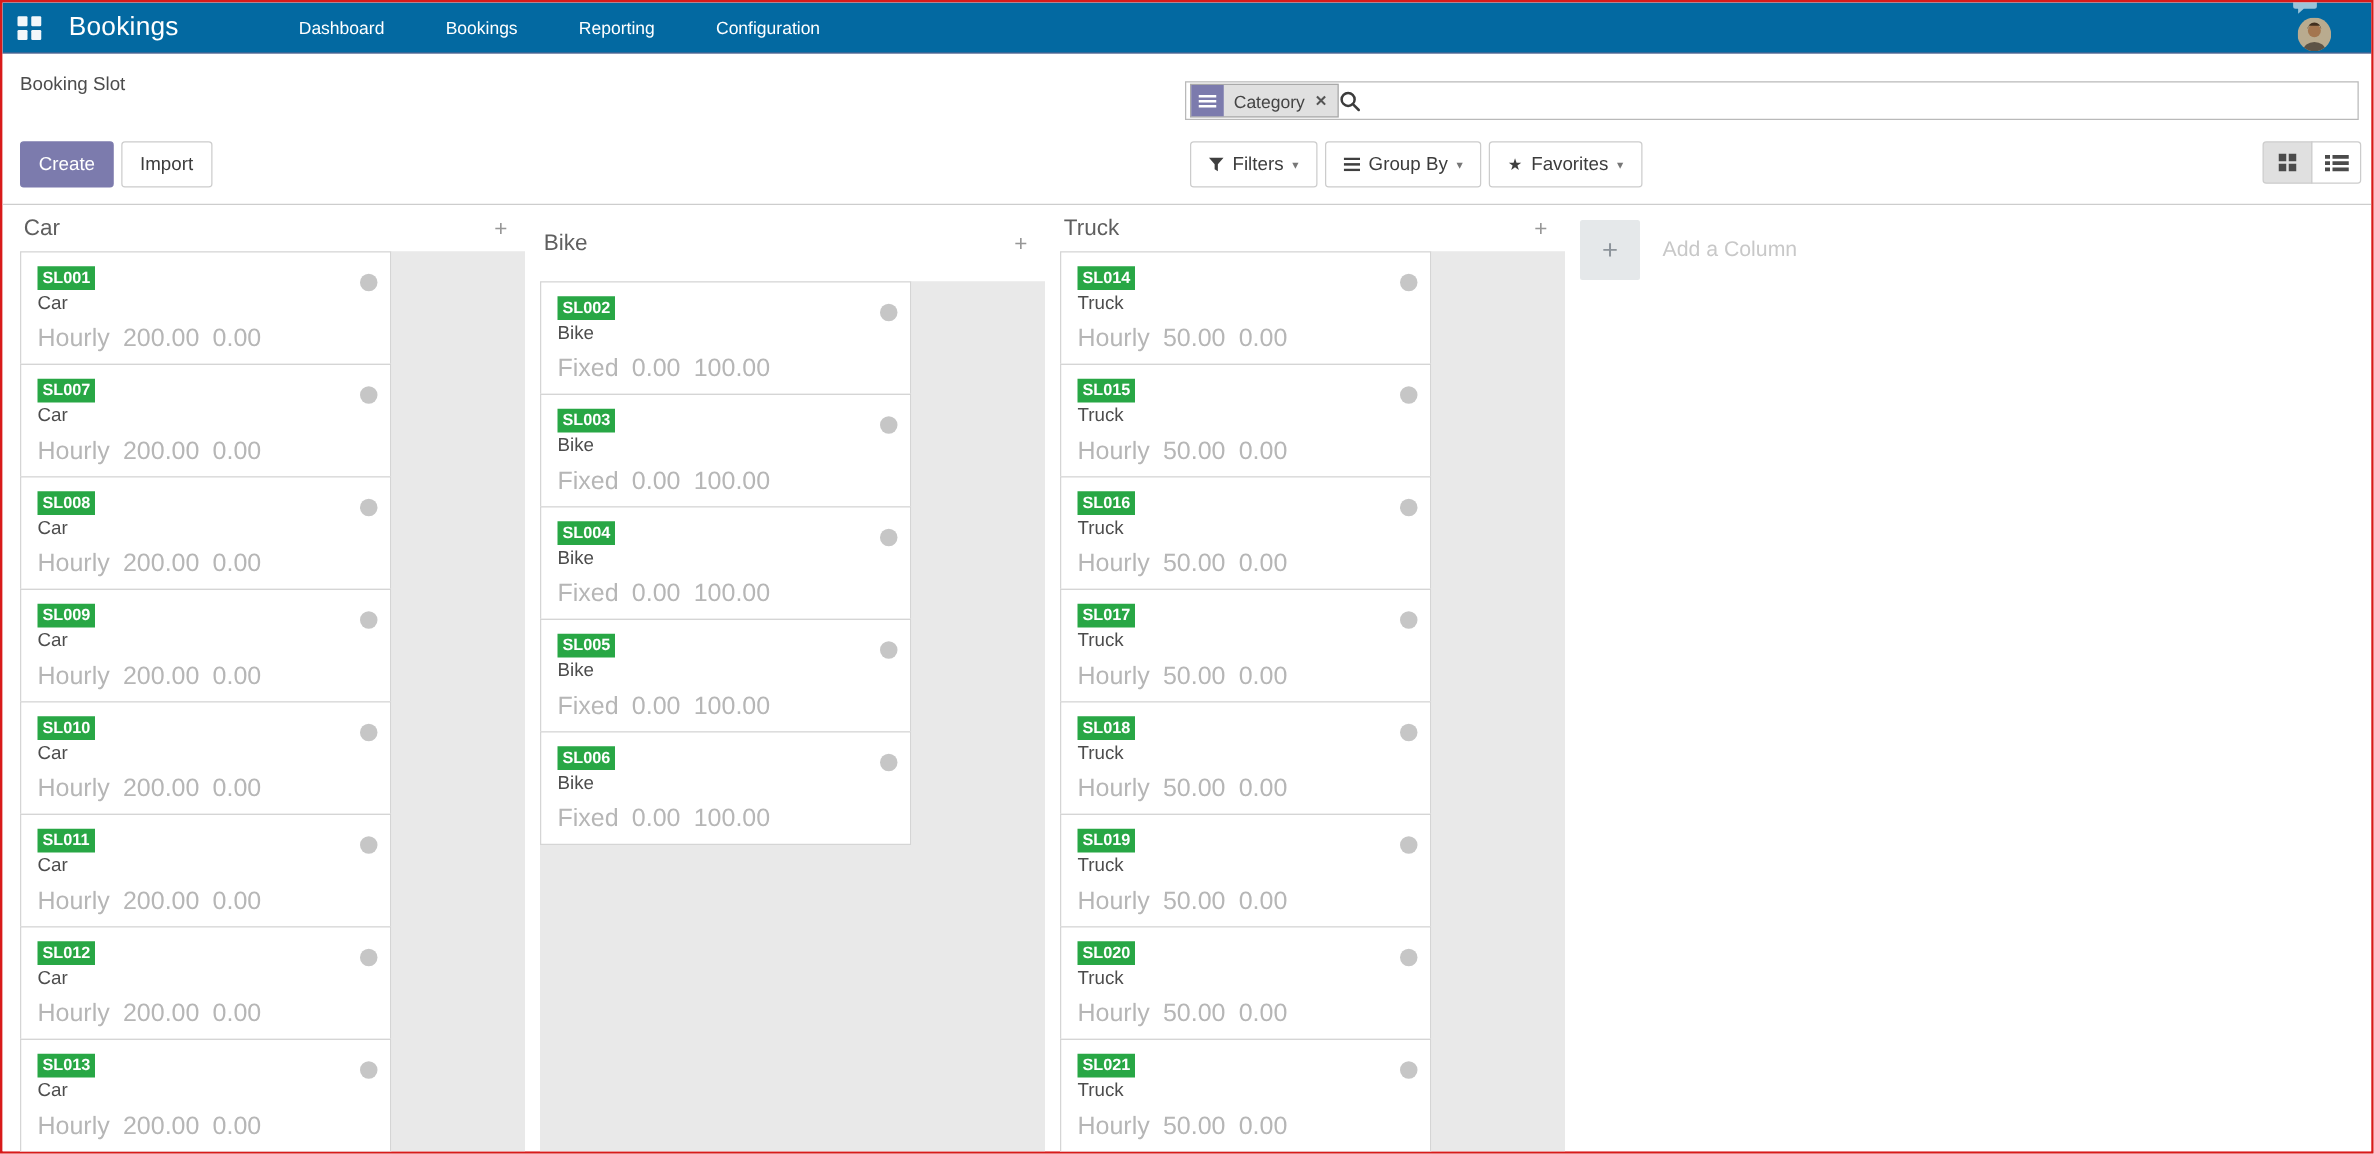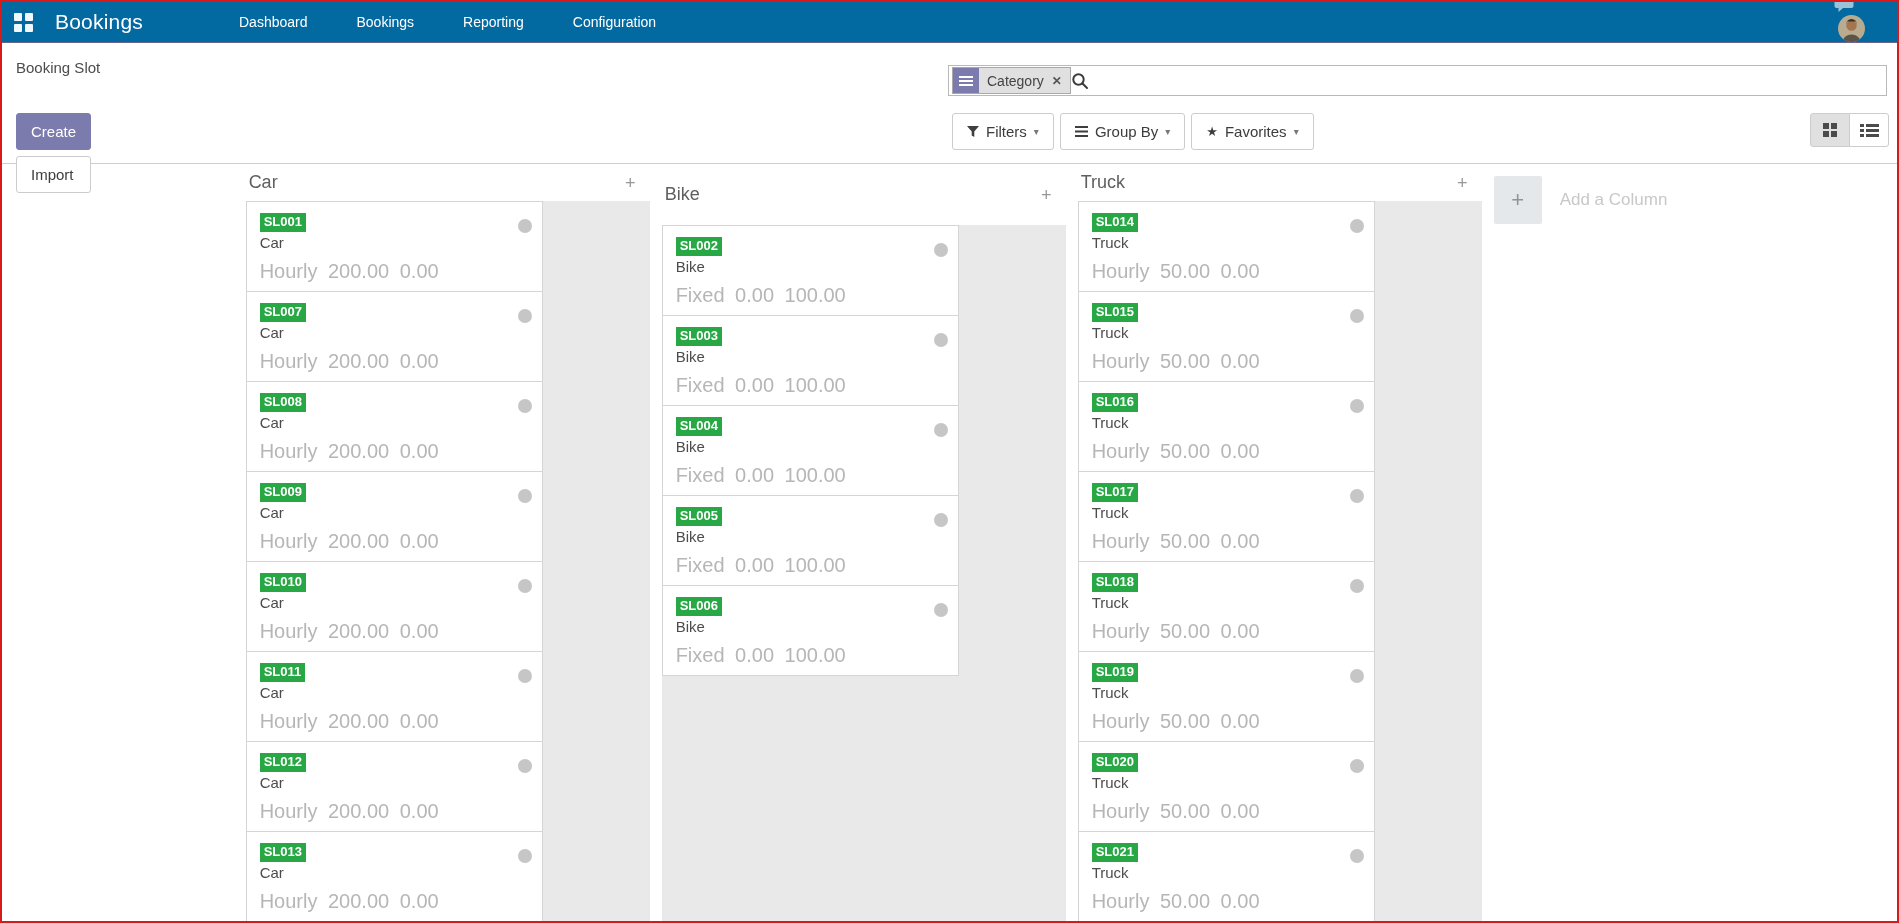--- a/index.html
+++ b/index.html
@@ -32,40 +32,40 @@
     border:1px solid #b9b9b9;display:flex;align-items:center;padding-left:3px;background:#fff;
   }
   .facet{display:flex;align-items:center;background:#e0e0e0;border:1px solid #a9a9a9;height:25px;cursor:default;}
   .facet-icon{width:26px;height:25px;background:#7c7bad;display:flex;flex-direction:column;justify-content:center;align-items:center;gap:2px;}
   .facet-icon i{display:block;width:14px;height:2px;background:#fff;}
   .facet-label{padding:0 8px;font-size:14px;color:#444;}
   .facet-remove{padding-right:8px;color:#555;font-size:12px;font-weight:bold;cursor:pointer;}
   .search-input{flex:1;border:none;outline:none;font-size:15px;color:#555;padding-left:10px;background:transparent;font-family:"Liberation Sans",sans-serif;}
   .search-input::placeholder{color:#b5b5b5;}
   .magnifier{margin-right:9px;cursor:pointer;flex:none;display:flex;}
-  .btn-row{position:absolute;left:14px;top:70px;display:flex;gap:6px;flex-direction:column;}
+  .btn-row{position:absolute;left:14px;top:70px;display:flex;gap:6px;}
   .btn{height:37px;padding:0 14px;font-size:15px;border-radius:3px;border:1px solid #ccc;background:#fff;
        color:#3c3c3c;font-family:"Liberation Sans",sans-serif;cursor:pointer;display:flex;align-items:center;gap:7px;}
   .btn-create{background:#7c7bad;border-color:#7c7bad;color:#fff;}
   .ctrl-btns{position:absolute;left:950px;top:70px;display:flex;gap:6px;}
   .caret{font-size:10px;color:#777;}
   .ico-star{font-size:13px;color:#3f3f3f;}
   .view-switcher{position:absolute;right:8px;top:70px;display:flex;}
   .vs-btn{width:38px;height:32px;border:1px solid #ccc;background:#fff;display:flex;align-items:center;justify-content:center;cursor:pointer;}
   .vs-btn.active{background:#e0e0e0;}
   .vs-btn:first-child{border-radius:3px 0 0 3px;}
   .vs-btn:last-child{border-radius:0 3px 3px 0;margin-left:-1px;}
   .grid-ico{display:grid;grid-template-columns:6px 6px;grid-gap:2px;}
   .grid-ico span{width:6px;height:6px;background:#4b4b4b;}
   .list-ico{display:flex;flex-direction:column;gap:2px;}
   .list-ico i{display:flex;gap:2px;align-items:center;}
   .list-ico i b{width:4px;height:3px;background:#4b4b4b;display:block;}
   .list-ico i s{width:13px;height:3px;background:#4b4b4b;display:block;}
   
-  .kanban{display:flex;align-items:stretch;padding-left:14px;height:758px;background:#fff;justify-content:center;}
+  .kanban{display:flex;align-items:stretch;padding-left:14px;height:758px;background:#fff;}
   .kcol{width:404px;margin-right:12px;display:flex;flex-direction:column;flex:none;}
   .kcol-header{height:61px;display:flex;align-items:center;justify-content:space-between;padding:0 14px 0 3px;background:#fff;}
   .kcol-title{font-size:18px;color:#5f5f5f;}
   .kcol-add{font-size:18px;color:#979797;cursor:pointer;line-height:1;}
   .kcol-body{flex:1;background:#e9e9e9;}
   .kcard{
     position:relative;width:297px;height:91px;box-sizing:border-box;background:#fff;
     border:1px solid #d5d5d5;padding:11px 13px;cursor:pointer;
   }
   .kcard + .kcard{margin-top:-1px;}

